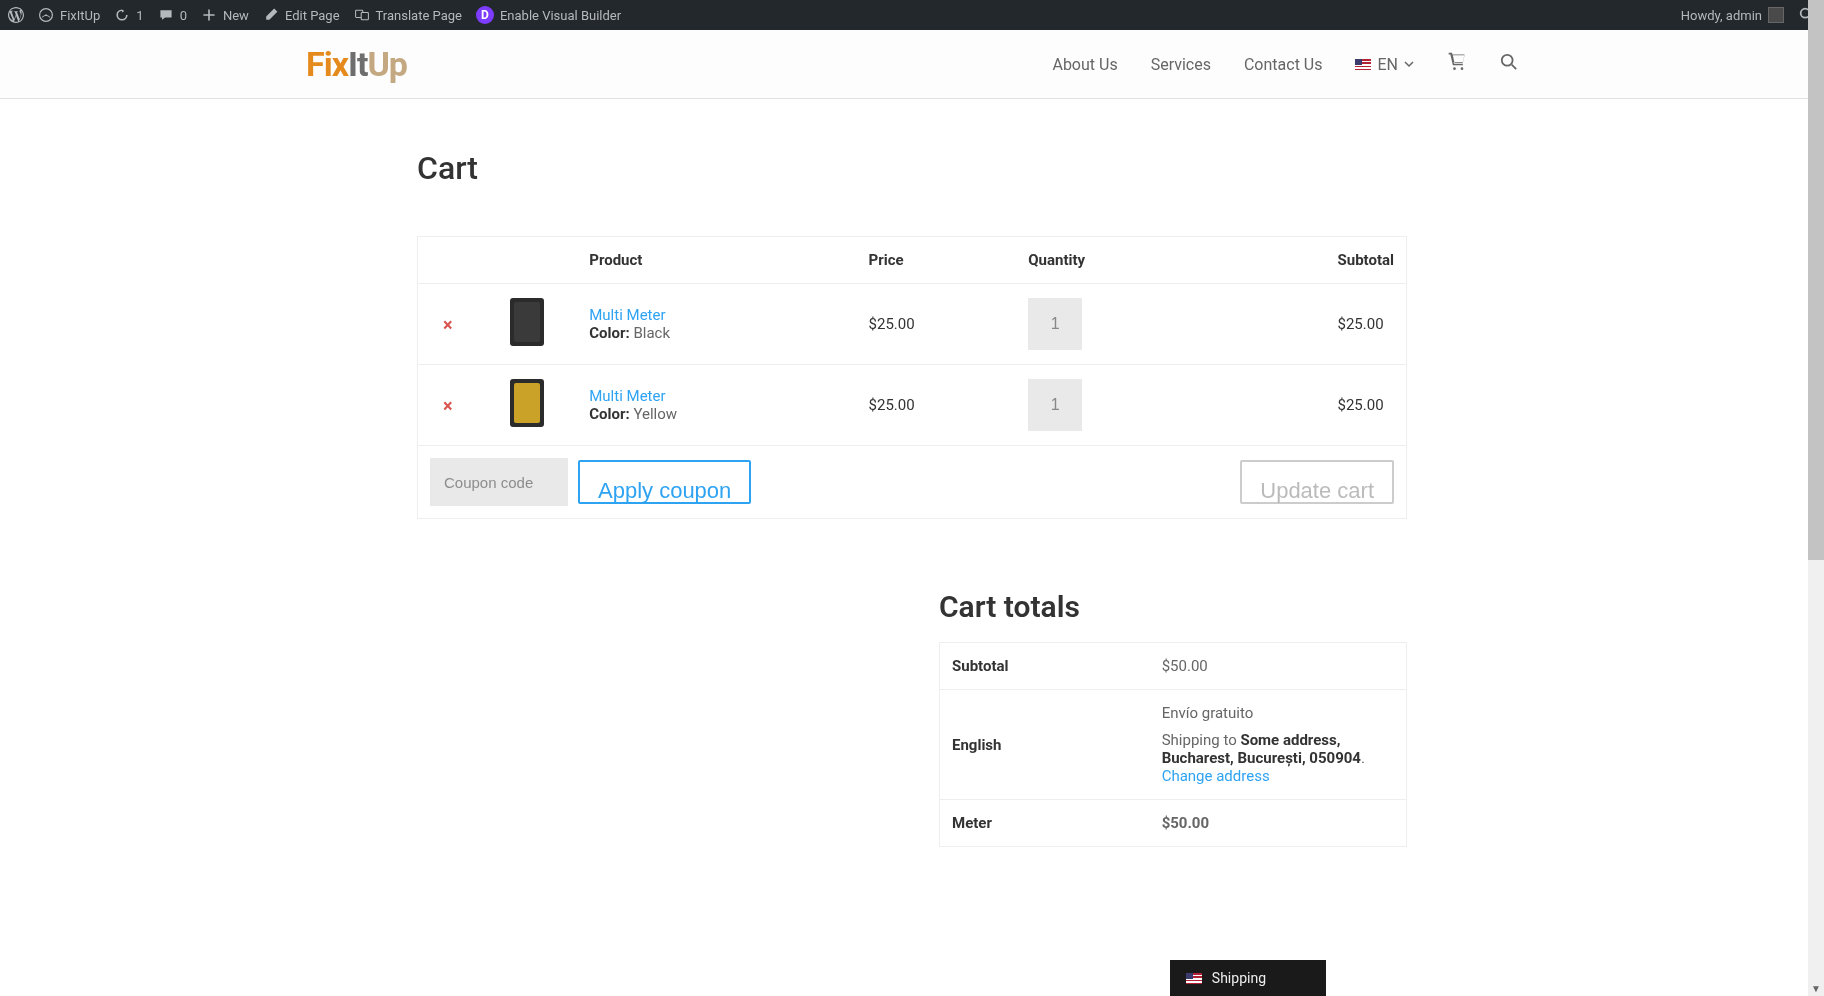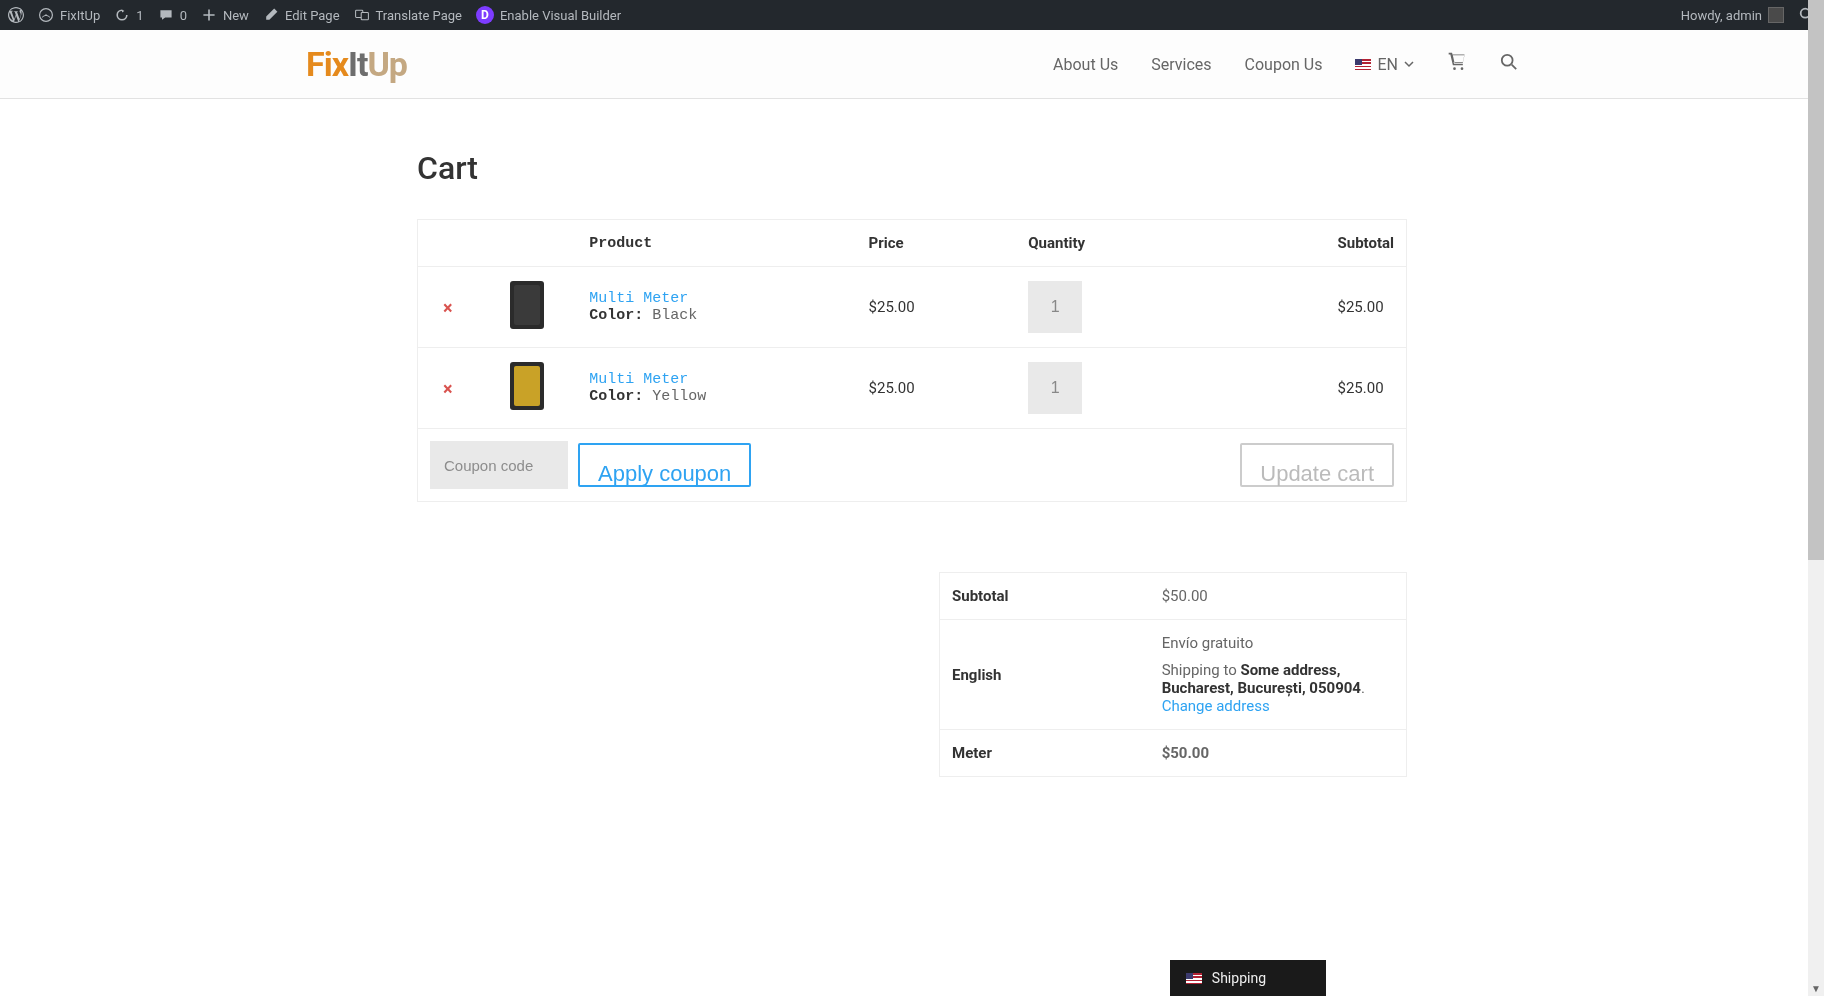--- a/index.html
+++ b/index.html
@@ -25,29 +25,29 @@
 .logo-text .c3 { color: #c4a882; }
 .nav { margin-left: auto; display: flex; align-items: center; gap: 33px; padding-right: 14px; }
 .nav a { color: #666; text-decoration: none; font-size: 16px; }
 .nav .lang { display: flex; align-items: center; gap: 6px; color: #666; }
 .nav .cart-ic, .nav .search-ic2 { color: #666; }
 .flag-us { width: 16px; height: 11px; display: inline-block; background: linear-gradient(to bottom, #b22234 0%, #b22234 15%, #fff 15%, #fff 30%, #b22234 30%, #b22234 45%, #fff 45%, #fff 60%, #b22234 60%, #b22234 75%, #fff 75%, #fff 90%, #b22234 90%); position: relative; }
 .flag-us::before { content:""; position:absolute; top:0; left:0; width:7px; height:6px; background:#3c3b6e; }
 
 
 .main { max-width: 990px; margin: 0 auto; padding: 50px 0 40px; }
-.page-title { font-size: 32px; color: #333; font-weight: 500; margin-bottom: 32px; }
+.page-title { font-size: 32px; color: #333; font-weight: 500; margin-bottom: 49px; }
 
 
 .cart-table { width: 100%; border: 1px solid #eee; border-collapse: collapse; }
 .cart-table th, .cart-table td { padding: 14px 12px; text-align: left; border-bottom: 1px solid #eee; font-size: 15px; vertical-align: middle; }
 .cart-table th { font-weight: 700; color: #333; }
 .cart-table .col-remove { width: 60px; text-align: center; }
 .cart-table .col-thumb { width: 100px; text-align: center; }
-.cart-table .col-product { width: 280px; font-family: Liberation Mono, monospace; }
+.cart-table .col-product { width: 280px; }
 .cart-table .col-price { width: 160px; }
 .cart-table .col-qty { width: 310px; }
 .cart-table .col-subtotal { }
 .remove-btn { color: #d9534f; font-size: 18px; font-weight: bold; text-decoration: none; cursor: pointer; }
 .thumb { width: 34px; height: 48px; background: #2b2b2b; border-radius: 3px; display: inline-block; position: relative; }
 .thumb.yellow::after { content:""; position:absolute; inset:4px; background:#c9a227; border-radius:2px; }
 .thumb.black::after { content:""; position:absolute; inset:4px; background:#3a3a3a; border-radius:2px; }
 .prod-link { color: #2ea3f2; text-decoration: none; }
 .prod-meta { color: #666; }
 .prod-meta b { color: #333; }
@@ -147,21 +147,21 @@
 </div>
 
 <header class="site-header">
   <div class="site-header-inner">
     <div class="logo">
       <span class="logo-text"><span class="c1">Fix</span><span class="c2">It</span><span class="c3">Up</span></span>
     </div>
     <nav class="nav">
       <a href="#">About Us</a>
       <a href="#">Services</a>
-      <a href="#">Coupon Us</a>
+      <a href="#">Contact Us</a>
       <span class="lang">
         <span class="flag-us"></span>
         <span>EN</span>
         <svg width="10" height="10" viewBox="0 0 10 10">
             <path d="M1 3l4 4 4-4" fill="none" stroke="#666" stroke-width="1.5"></path>
           </svg>
       </span>
       <span class="cart-ic">
         <svg width="20" height="20" viewBox="0 0 24 24" fill="#666">
             <path d="M7 4h14l-2 9H9L7 4zm0 0L6 1H2v2h2l3 13h12v-2H8.5L8 12h11l2-9H7zM9 20a2 2 0 1 0 0 0zm9 0a2 2 0 1 0 0 0z"></path>
@@ -224,20 +224,21 @@
               <button class="btn btn-apply">Apply coupon</button>
             </div>
             <button class="btn btn-update" disabled="" style="margin-left:auto;">Update cart</button>
           </div>
         </td>
       </tr>
     </tbody>
   </table>
 
   <div class="totals-wrap">
+    <h2 class="totals-title">Cart totals</h2>
     <table class="totals-table">
       <tbody>
           <tr>
         <th>Subtotal</th>
         <td>$50.00</td>
       </tr>
       <tr>
         <th style="vertical-align: middle;">English</th>
         <td>
           <div style="margin-bottom:9px;">Envío gratuito</div>

